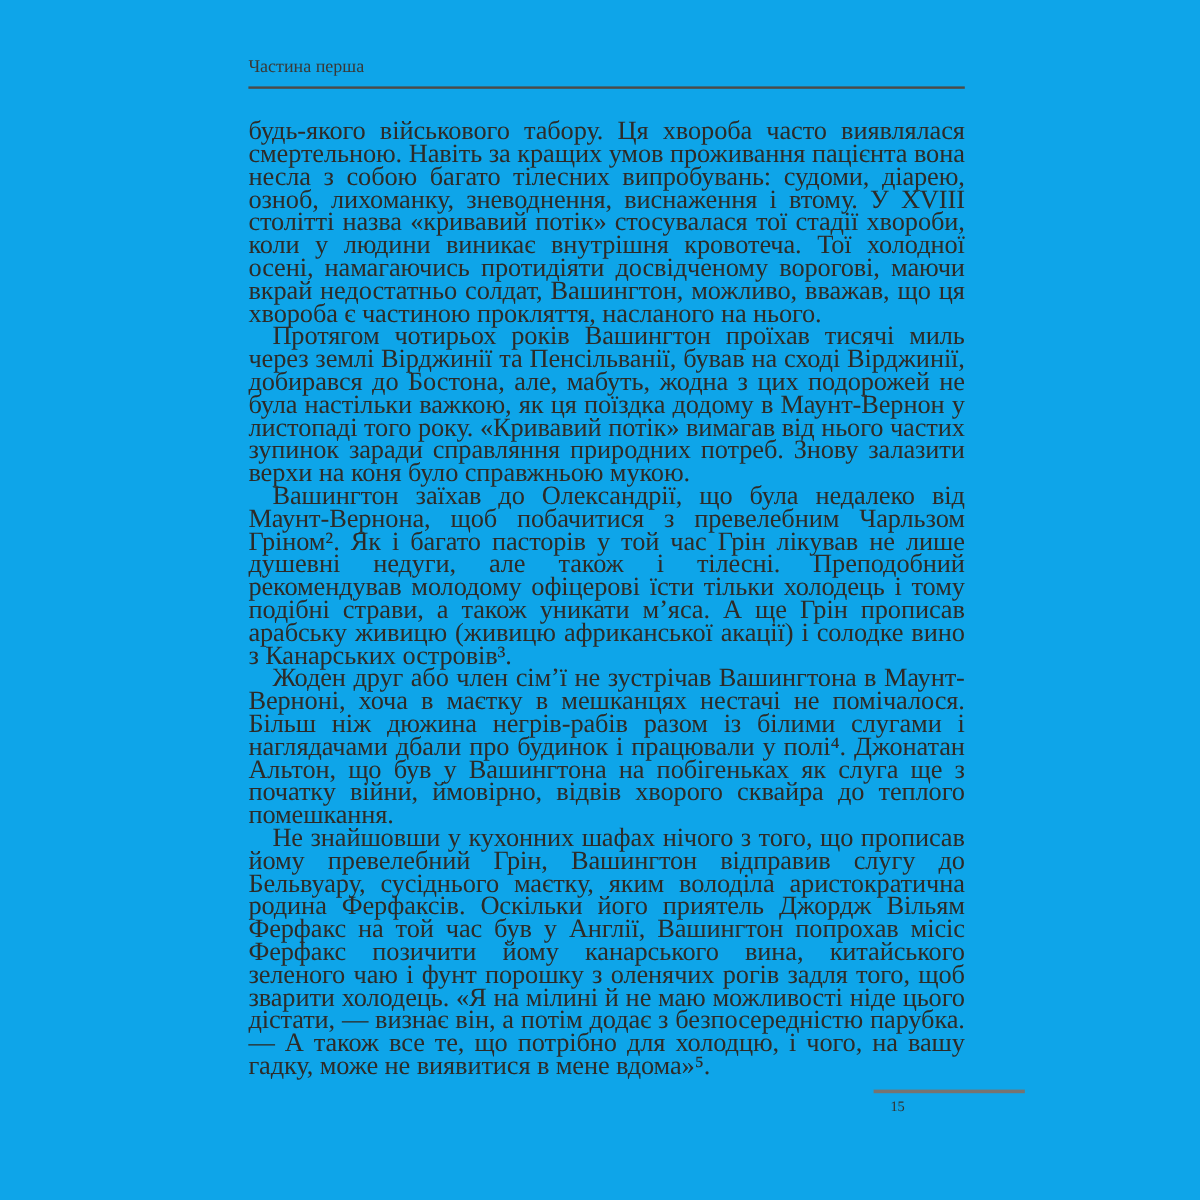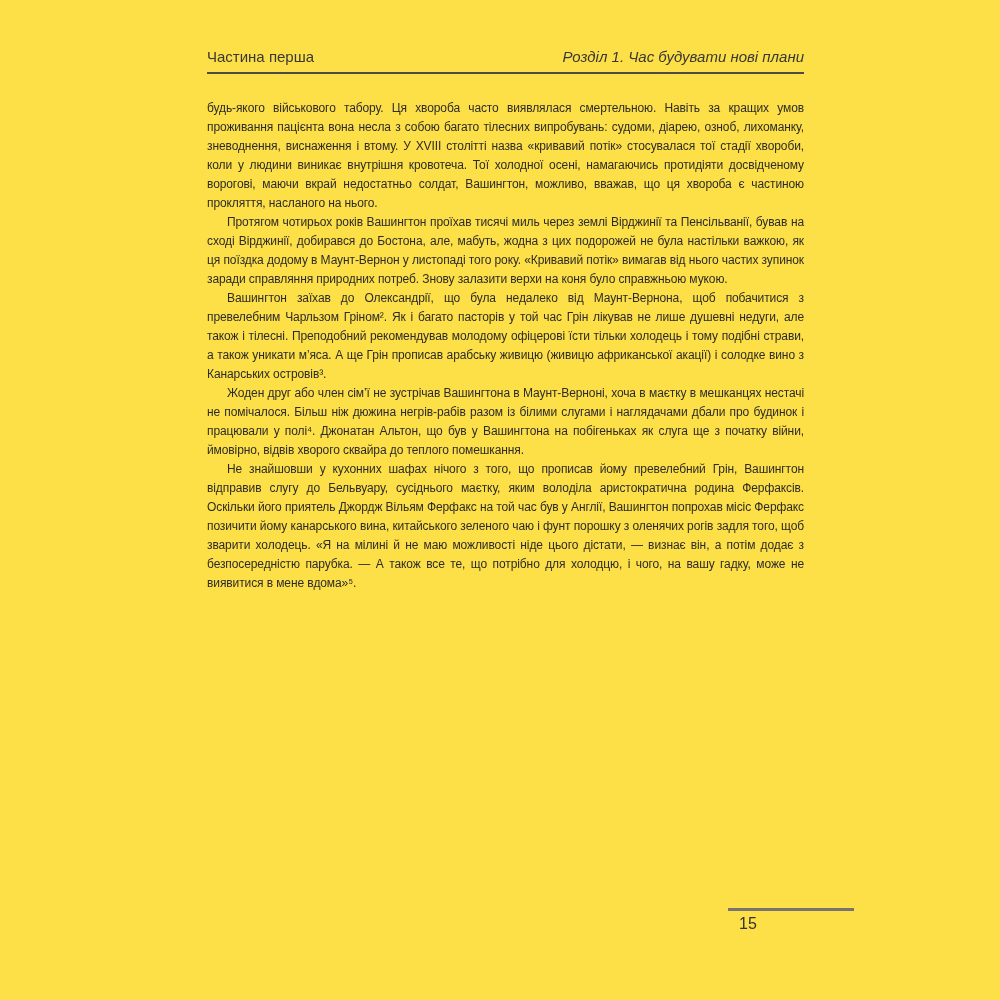--- a/index.html
+++ b/index.html
@@ -4,22 +4,22 @@
 <style>
   html, body {
     margin: 0;
     padding: 0;
     background: #efeeec;
   }
   .page {
     position: relative;
     width: 1000px;
     height: 1000px;
-    background: #fde047;
-    font-family: Liberation Sans, sans-serif;
+    background: #0ea5e9;
+    font-family: Liberation Serif, serif;
     overflow: hidden;
   }
   .text-block {
     position: absolute;
     left: 207px;
     top: 48px;
     width: 597px;
   }
   .running-header {
     display: flex;
@@ -34,21 +34,21 @@
   }
   .rh-right {
     font-style: italic;
   }
   .header-rule {
     height: 2px;
     background: #4d4b47;
   }
   .body-text {
     margin-top: 25px;
-    font-size: 12px;
+    font-size: 22px;
     line-height: 19px;
     text-align: justify;
     color: #2d2b28;
     letter-spacing: -0.1px;
   }
   .para {
     margin: 0;
     text-indent: 20px;
   }
   .para.no-indent {
@@ -61,32 +61,31 @@
     width: 126px;
     height: 3px;
     background: #767370;
   }
   .page-number {
     position: absolute;
     left: 726px;
     top: 915px;
     width: 44px;
     text-align: center;
-    font-size: 16px;
+    font-size: 12px;
     color: #343230;
   }
 </style>
 </head>
 <body>
 
 <div class="page">
   <div class="text-block">
     <div class="running-header">
       <span class="rh-left">Частина перша</span>
-      <span class="rh-right">Розділ 1. Час будувати нові плани</span>
     </div>
     <div class="header-rule"></div>
     <div class="body-text">
       <p class="para no-indent">будь-якого військового табору. Ця хвороба часто виявлялася смертельною. Навіть за кращих умов проживання пацієнта вона несла з собою багато тілесних випробувань: судоми, діарею, озноб, лихоманку, зневоднення, виснаження і втому. У XVIII столітті назва «кривавий потік» стосувалася тої стадії хвороби, коли у людини виникає внутрішня кровотеча. Тої холодної осені, намагаючись протидіяти досвідченому ворогові, маючи вкрай недостатньо солдат, Вашингтон, можливо, вважав, що ця хвороба є частиною прокляття, насланого на нього.</p>
       <p class="para">Протягом чотирьох років Вашингтон проїхав тисячі миль через землі Вірджинії та Пенсільванії, бував на сході Вірджинії, добирався до Бостона, але, мабуть, жодна з цих подорожей не була настільки важкою, як ця поїздка додому в Маунт-Вернон у листопаді того року. «Кривавий потік» вимагав від нього частих зупинок заради справляння природних потреб. Знову залазити верхи на коня було справжньою мукою.</p>
       <p class="para">Вашингтон заїхав до Олександрії, що була недалеко від Маунт-Вернона, щоб побачитися з превелебним Чарльзом Гріном². Як і багато пасторів у той час Грін лікував не лише душевні недуги, але також і тілесні. Преподобний рекомендував молодому офіцерові їсти тільки холодець і тому подібні страви, а також уникати м’яса. А ще Грін прописав арабську живицю (живицю африканської акації) і солодке вино з Канарських островів³.</p>
       <p class="para">Жоден друг або член сім’ї не зустрічав Вашингтона в Маунт-Верноні, хоча в маєтку в мешканцях нестачі не помічалося. Більш ніж дюжина негрів-рабів разом із білими слугами і наглядачами дбали про будинок і працювали у полі⁴. Джонатан Альтон, що був у Вашингтона на побігеньках як слуга ще з початку війни, ймовірно, відвів хворого сквайра до теплого помешкання.</p>
       <p class="para">Не знайшовши у кухонних шафах нічого з того, що прописав йому превелебний Грін, Вашингтон відправив слугу до Бельвуару, сусіднього маєтку, яким володіла аристократична родина Ферфаксів. Оскільки його приятель Джордж Вільям Ферфакс на той час був у Англії, Вашингтон попрохав місіс Ферфакс позичити йому канарського вина, китайського зеленого чаю і фунт порошку з оленячих рогів задля того, щоб зварити холодець. «Я на мілині й не маю можливості ніде цього дістати, — визнає він, а потім додає з безпосередністю парубка. — А також все те, що потрібно для холодцю, і чого, на вашу гадку, може не виявитися в мене вдома»⁵.</p>
     </div>
   </div>

